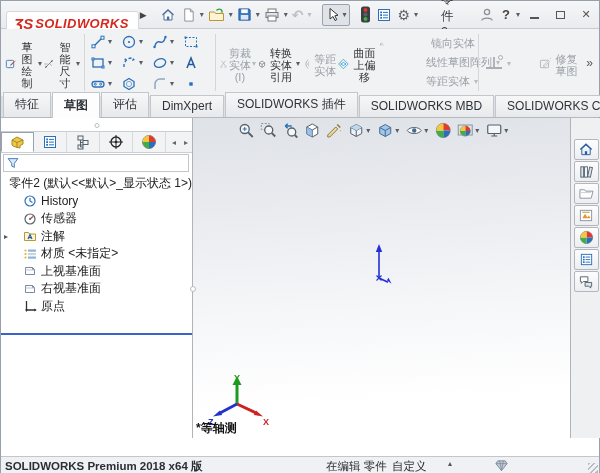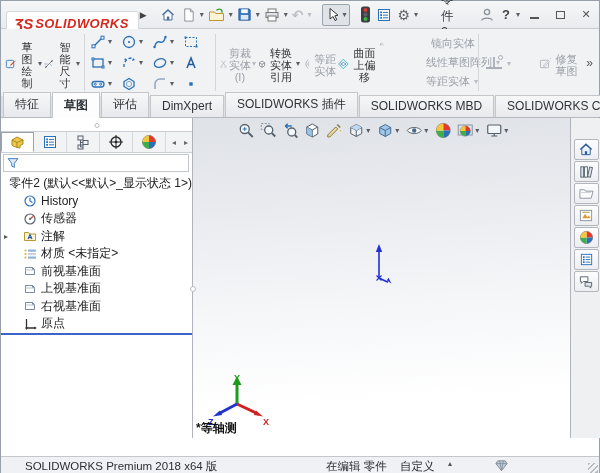--- a/index.html
+++ b/index.html
@@ -531,28 +531,20 @@
               <rect x="5" y="9.5" width="8" height="2.2" fill="#8fb4d9"></rect>
             </svg>
           <span>材质 &lt;未指定&gt;</span>
         </div>
         <div class="trow">
           <svg width="14" height="14" viewBox="0 0 14 14">
               <path d="M2.5 3.5h7l2 2v5h-9z" fill="#fff" stroke="#7a8aa0"></path>
               <path d="M9.5 3.5v2h2" fill="none" stroke="#7a8aa0"></path>
               <path d="M2.5 6h9" stroke="#b9c4d2"></path>
             </svg>
-          <span>前视基准面</span>
-        </div>
-        <div class="trow">
-          <svg width="14" height="14" viewBox="0 0 14 14">
-              <path d="M2.5 3.5h7l2 2v5h-9z" fill="#fff" stroke="#7a8aa0"></path>
-              <path d="M9.5 3.5v2h2" fill="none" stroke="#7a8aa0"></path>
-              <path d="M2.5 6h9" stroke="#b9c4d2"></path>
-            </svg>
           <span>上视基准面</span>
         </div>
         <div class="trow">
           <svg width="14" height="14" viewBox="0 0 14 14">
               <path d="M2.5 3.5h7l2 2v5h-9z" fill="#fff" stroke="#7a8aa0"></path>
               <path d="M9.5 3.5v2h2" fill="none" stroke="#7a8aa0"></path>
               <path d="M2.5 6h9" stroke="#b9c4d2"></path>
             </svg>
           <span>右视基准面</span>
         </div>
@@ -737,23 +729,23 @@
         <svg width="16" height="15" viewBox="0 0 16 16">
             <path d="M2 3h8v5H5L3 10V8H2z" fill="#fff" stroke="#55606b"></path>
             <path d="M7 9h7v4h-1v2l-2-2H7z" fill="#dfe5ec" stroke="#55606b"></path>
           </svg>
       </div>
     </div>
   </div>
 
 
   <div class="statusbar">
-    <span class="sb-item" style="left:24px;">SOLIDWORKS Premium 2018 x64 版</span>
+    <span class="sb-item" style="left:4px;font-weight:bold;">SOLIDWORKS Premium 2018 x64 版</span>
     <span class="sb-item" style="left:325px;">在编辑 零件</span>
-    <span class="sb-item" style="left:399px;">自定义</span>
+    <span class="sb-item" style="left:391px;">自定义</span>
     <span class="sb-item" style="left:447px;font-size:8px;color:#555;">▴</span>
     <span class="sb-item" style="left:494px;">
       <svg width="13" height="13" viewBox="0 0 14 14">
           <path d="M3 2h8l2 3-6 7.5L1 5z" fill="#c2cbd6" stroke="#7b8796"></path>
           <path d="M1 5h12M5 2 7 12.5 9 2" fill="none" stroke="#7b8796" stroke-width=".8"></path>
         </svg>
     </span>
     <span class="grip"></span>
   </div>
 

